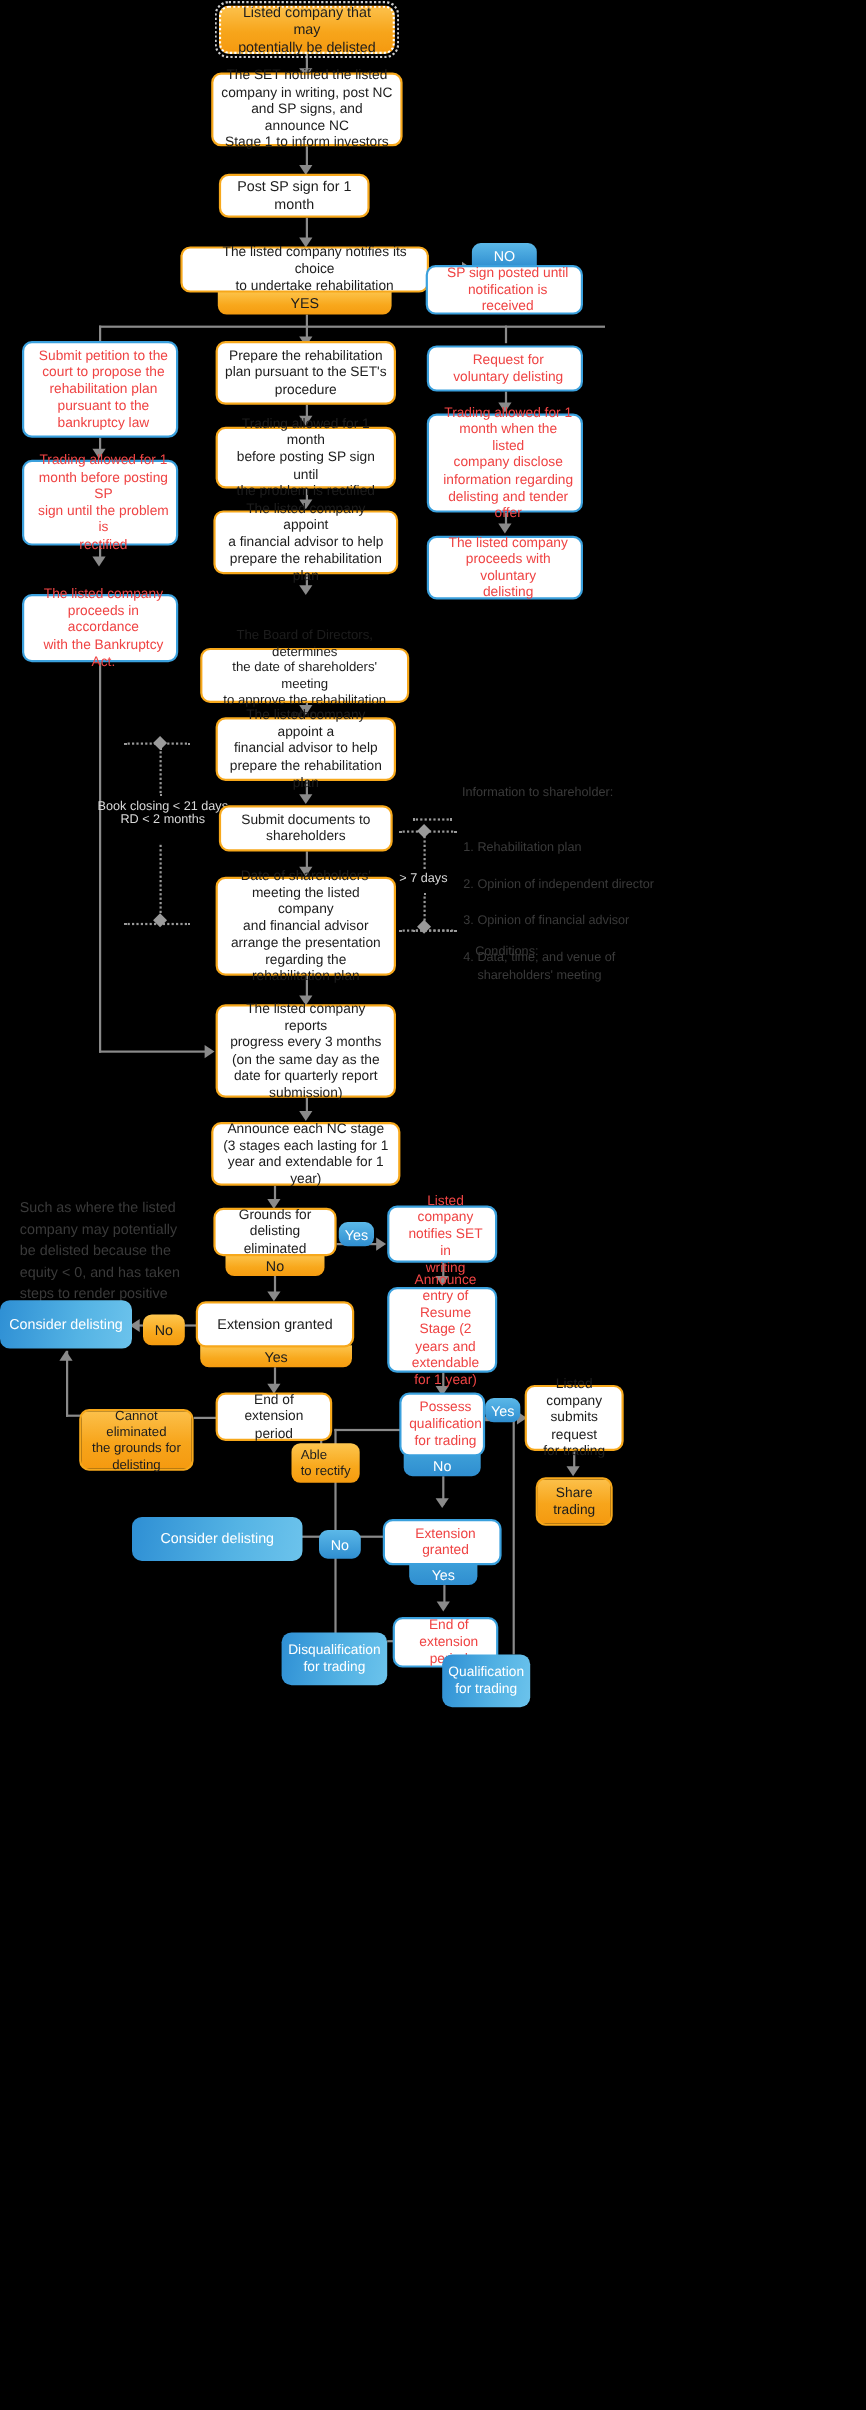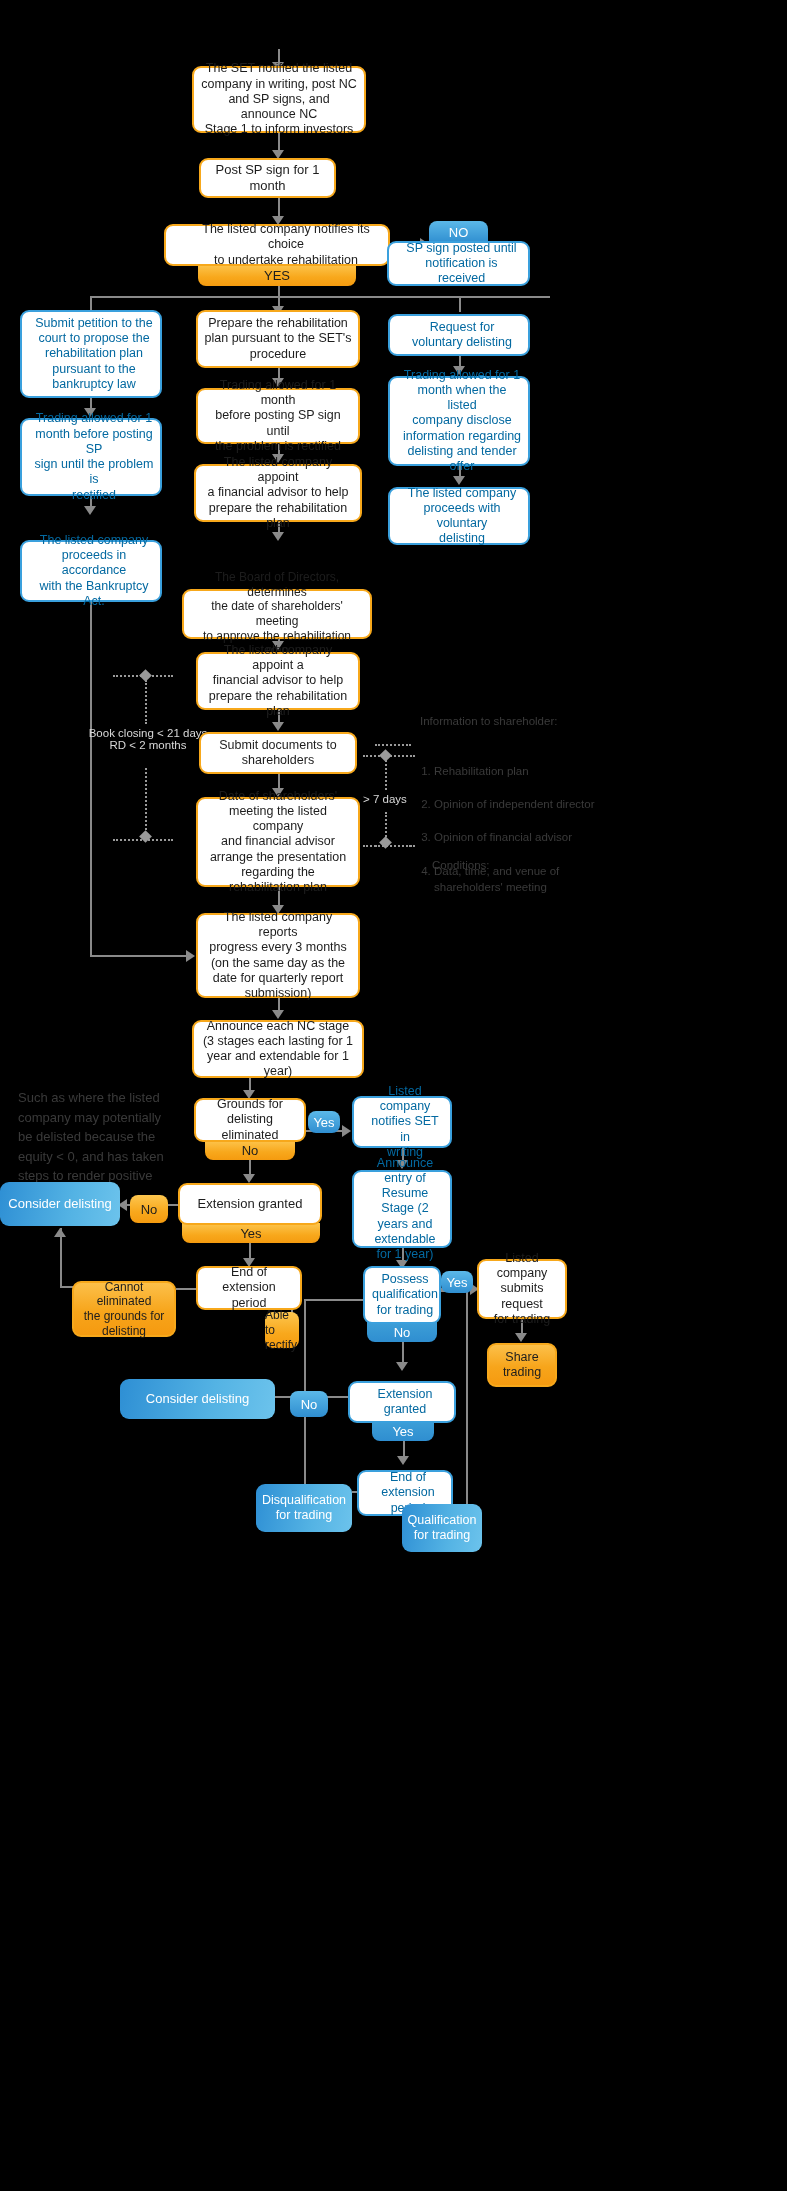--- a/index.html
+++ b/index.html
@@ -31,21 +31,21 @@
     z-index: 5;
   }
   .node.white-o {            
     background: #ffffff;
     border: 2.5px solid #f7a81b;
     color: #1d1d1d;
   }
   .node.white-b {            
     background: #ffffff;
     border: 2.5px solid #3aa0dd;
-    color: #0369a1;
+    color: #ef4444;
     padding-left: 12px;
   }
   .node.orange {             
     background: linear-gradient(180deg,#fcc04a 0%,#f7a51b 55%,#f59a10 100%);
     border: 2.5px solid #f7a81b;
     color: #1d1d1d;
   }
   .node.orange-dashed {
     background: linear-gradient(180deg,#fcc04a 0%,#f7a51b 55%,#f59a10 100%);
     border: 2px dotted #ffffff;
@@ -130,20 +130,22 @@
   .gap-label {
     position: absolute; color: #d8d8d8; font-size: 11.5px; z-index: 4;
     white-space: pre-line;
   }
 </style>
 </head>
 <body>
 
 <div id="stage">
 
+  <div class="node orange-dashed" style="left:199px;top:5px;width:160px;height:44px;font-size:13px;">Listed company that may
+potentially be delisted</div>
   <div class="ln v" style="left:278px;top:49px;height:16px;"></div>
   <div class="arrow-d" style="left:272px;top:62px;"></div>
 
   <div class="node white-o" style="left:192px;top:66px;width:174px;height:67px;font-size:12.5px;">The SET notified the listed
 company in writing, post NC
 and SP signs, and announce NC
 Stage 1 to inform investors</div>
   <div class="ln v" style="left:278px;top:133px;height:22px;"></div>
   <div class="arrow-d" style="left:272px;top:150px;"></div>
 
@@ -344,21 +346,21 @@
 
   <div class="node orange" style="left:72px;top:1281px;width:104px;height:56px;font-size:12px;">Cannot eliminated
 the grounds for
 delisting</div>
   <div class="ln h" style="left:176px;top:1288px;width:22px;"></div>
   <div class="ln v" style="left:60px;top:1228px;height:60px;"></div>
   <div class="ln h" style="left:60px;top:1286px;width:14px;"></div>
   <div class="arrow-u" style="left:54px;top:1228px;"></div>
 
   <div class="ln v" style="left:291px;top:1310px;height:18px;"></div>
-  <div class="tab o-side" style="left:265px;top:1312px;width:34px;height:36px;font-size:12px;line-height:1.25;white-space:pre-line;">Able
+  <div class="tab o-side" style="left:265px;top:1312px;width:62px;height:36px;font-size:12px;line-height:1.25;white-space:pre-line;">Able
 to rectify</div>
 
   <div class="node white-b" style="left:363px;top:1266px;width:78px;height:58px;font-size:12.5px;">Possess
 qualification
 for trading</div>
   <div class="tab b" style="left:367px;top:1322px;width:70px;height:20px;">No</div>
   <div class="ln v" style="left:402px;top:1342px;height:26px;"></div>
   <div class="arrow-d" style="left:396px;top:1362px;"></div>
 
   <div class="ln h" style="left:441px;top:1288px;width:36px;"></div>

